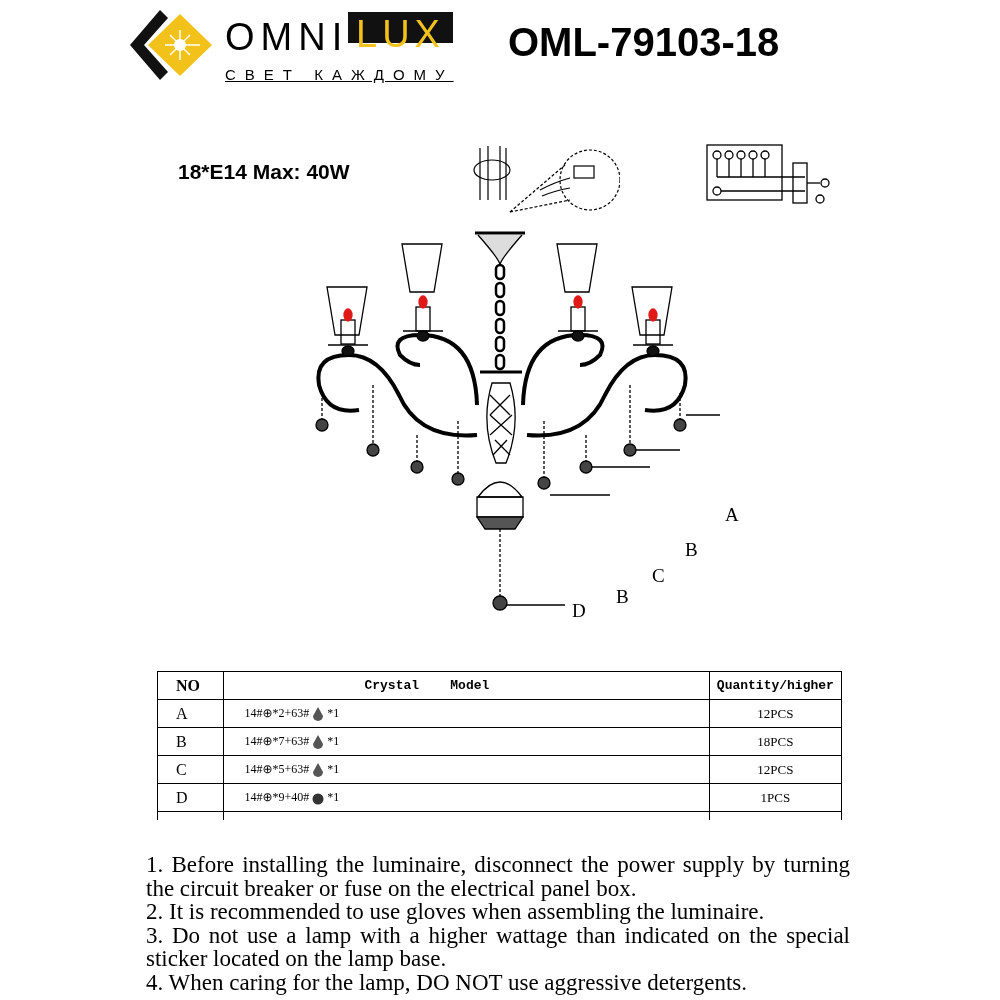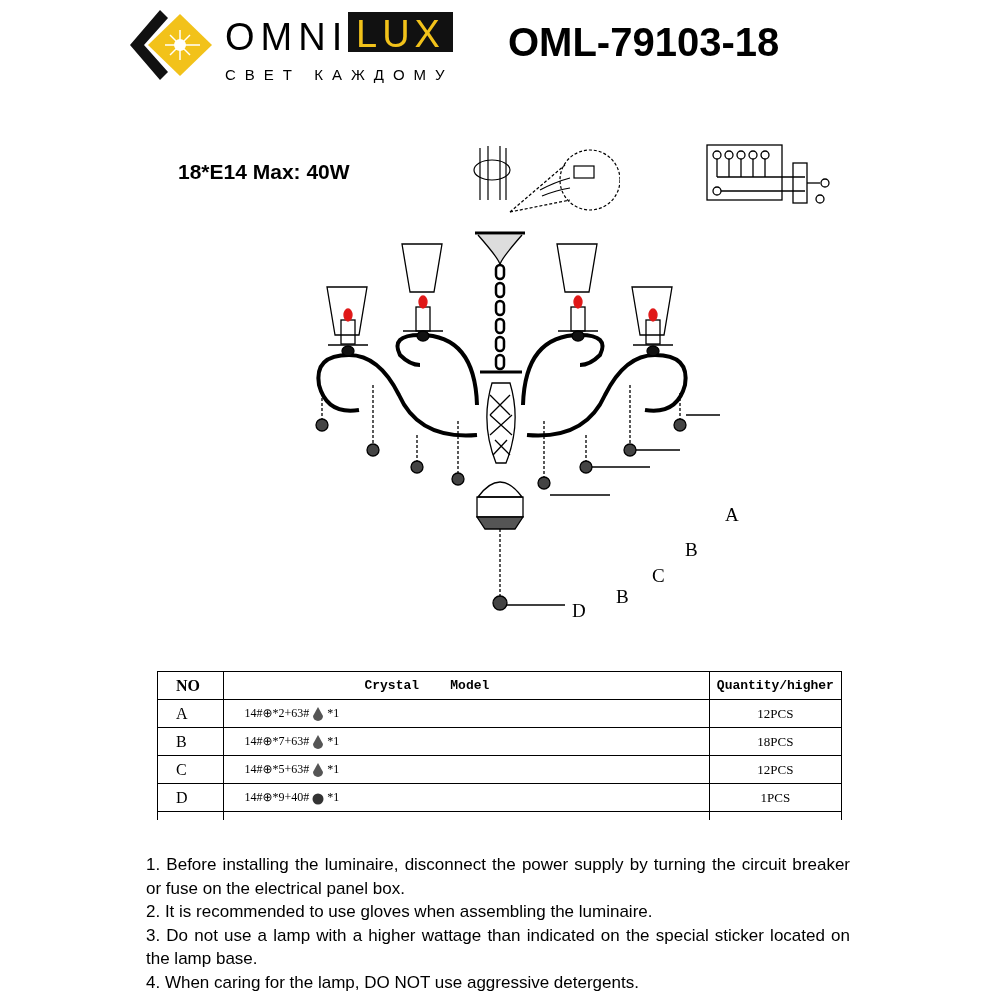--- a/index.html
+++ b/index.html
@@ -2,35 +2,35 @@
 <html><head>
 <meta charset="utf-8">
 <style>
   html,body{margin:0;padding:0;background:#fff;}
   body{width:1000px;height:1000px;position:relative;overflow:hidden;font-family:"Liberation Sans",sans-serif;color:#000;}
   .abs{position:absolute;}
   
   .logo{left:130px;top:8px;width:330px;height:75px;}
   .logo-mark{left:0;top:0;width:85px;height:75px;}
   .brand-omni{left:95px;top:8px;font-size:38px;letter-spacing:6px;font-weight:normal;color:#000;}
-  .brand-lux{left:218px;top:4px;width:105px;height:40px;background:#111;color:#f2c21a;font-size:38px;letter-spacing:5px;text-align:center;line-height:44px;}
-  .tagline{left:95px;top:58px;font-size:15px;letter-spacing:9px;color:#000;}
+  .brand-lux{left:218px;top:4px;width:105px;height:31px;background:#111;color:#f2c21a;font-size:38px;letter-spacing:5px;text-align:center;line-height:44px;}
+  .tagline{left:95px;top:58px;font-size:15px;letter-spacing:9px;color:#000;text-decoration:underline;}
   .model-title{left:508px;top:20px;font-size:40px;font-weight:bold;letter-spacing:0px;}
   .spec{left:178px;top:160px;font-size:21px;font-weight:bold;}
   
   table.crystal{position:absolute;left:157px;top:671px;width:685px;border-collapse:collapse;font-family:"Liberation Serif",serif;}
   table.crystal td,table.crystal th{border:1px solid #000;height:27px;padding:0;font-weight:normal;}
   table.crystal th{font-family:"Liberation Mono",monospace;font-size:13px;font-weight:bold;}
   .c-no{width:62px;text-align:left;padding-left:18px !important;font-size:16px;}
   .c-model{width:480px;text-align:left;}
   .c-qty{width:140px;text-align:center;font-size:13px;}
   .model-cell{font-size:12px;padding-left:20px !important;margin-left:36px;}
   .gem{display:inline-block;width:12px;height:14px;vertical-align:middle;}
   
-  .notes{left:146px;top:853px;width:704px;font-size:17px;line-height:23.5px;text-align:justify;}
+  .notes{left:146px;top:853px;width:704px;font-size:23px;line-height:23.5px;text-align:justify;font-family:Liberation Serif, serif;}
   .notes p{margin:0;}
 </style>
 </head>
 <body>
 
 <div class="abs logo">
   <svg class="abs logo-mark" viewBox="0 0 85 75" width="85" height="75">
     <polygon points="30,2 38,10 14,37 38,64 30,72 0,37" fill="#111"></polygon>
     <polygon points="50,6 82,37 50,68 18,37" fill="#f2c21a"></polygon>
     <circle cx="50" cy="37" r="6" fill="#fff"></circle>

